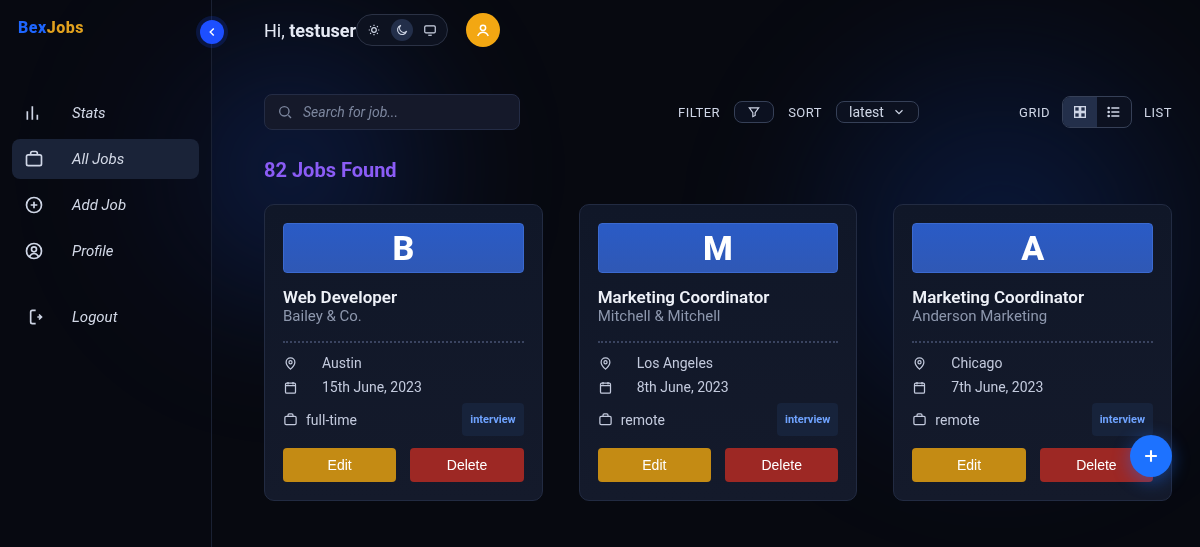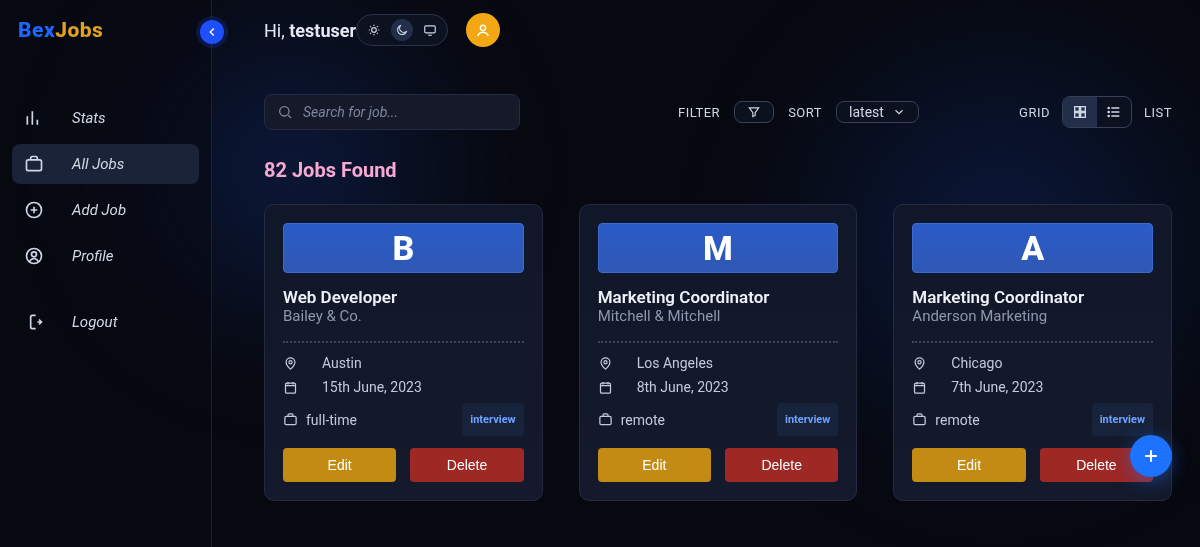--- a/index.html
+++ b/index.html
@@ -30,21 +30,21 @@
   .glow.g1{width:420px;height:420px;background:radial-gradient(circle,#122a6a 0%,rgba(0,0,0,0) 70%);left:80px;top:-40px;}
   .glow.g2{width:520px;height:520px;background:radial-gradient(circle,#0e2866 0%,rgba(0,0,0,0) 70%);right:-60px;top:-20px;}
 
   
   .sidebar{
     position:absolute;left:0;top:0;width:212px;height:100%;
     border-right:1px solid #1a2133;
     background:rgba(8,10,18,.55);
     display:flex;flex-direction:column;
   }
-  .logo{padding:18px 18px 22px;font-weight:800;font-size:21px;letter-spacing:.5px;}
+  .logo{padding:18px 18px 22px;font-weight:800;font-size:16px;letter-spacing:.5px;}
   .logo .a{color:#1e66ff;} .logo .b{color:#e1a11e;}
   .nav{padding:28px 8px 0;}
   .nav-item{
     display:flex;align-items:center;gap:28px;
     padding:10px 12px;margin:6px 4px;border-radius:8px;
     color:#d2d8e6;cursor:pointer;font-size:15px;font-style:italic;
   }
   .nav-item.active{background:#1a2338;}
   .nav-item .ico{width:20px;height:20px;display:inline-flex;align-items:center;justify-content:center;color:#cfd6e6;}
   .nav-item .ico svg{width:20px;height:20px;stroke:currentColor;fill:none;stroke-width:2;}
@@ -90,21 +90,21 @@
     display:flex;align-items:center;gap:8px;height:22px;padding:0 12px;border-radius:8px;
     border:1px solid var(--pill-border);background:#0c1120;font-size:14px;color:#cfd6e6;cursor:pointer;
   }
   .pill svg{width:14px;height:14px;stroke:#cfd6e6;stroke-width:2;fill:none;}
   .view-group{margin-left:auto;display:flex;align-items:center;gap:12px;}
   .view-toggle{display:flex;border:1px solid var(--pill-border);border-radius:8px;overflow:hidden;background:#0c1120;}
   .view-toggle .vt{width:34px;height:30px;display:flex;align-items:center;justify-content:center;cursor:pointer;}
   .view-toggle .vt.active{background:#232f4a;}
   .view-toggle svg{width:16px;height:16px;stroke:#cfd6e6;stroke-width:2;fill:none;}
 
-  .count{padding:28px 24px 0 52px;font-size:20px;font-weight:700;color:#f9a8d4;}
+  .count{padding:28px 24px 0 52px;font-size:20px;font-weight:700;color:#8b5cf6;}
 
   
   .cards{display:flex;gap:36px;padding:22px 28px 0 52px;}
   .card{
     width:280px;border-radius:10px;border:1px solid #222b42;
     background:linear-gradient(180deg,#101728 0%,#141a2b 100%);
     padding:18px 18px 18px;
     position:relative;
   }
   .letter{

